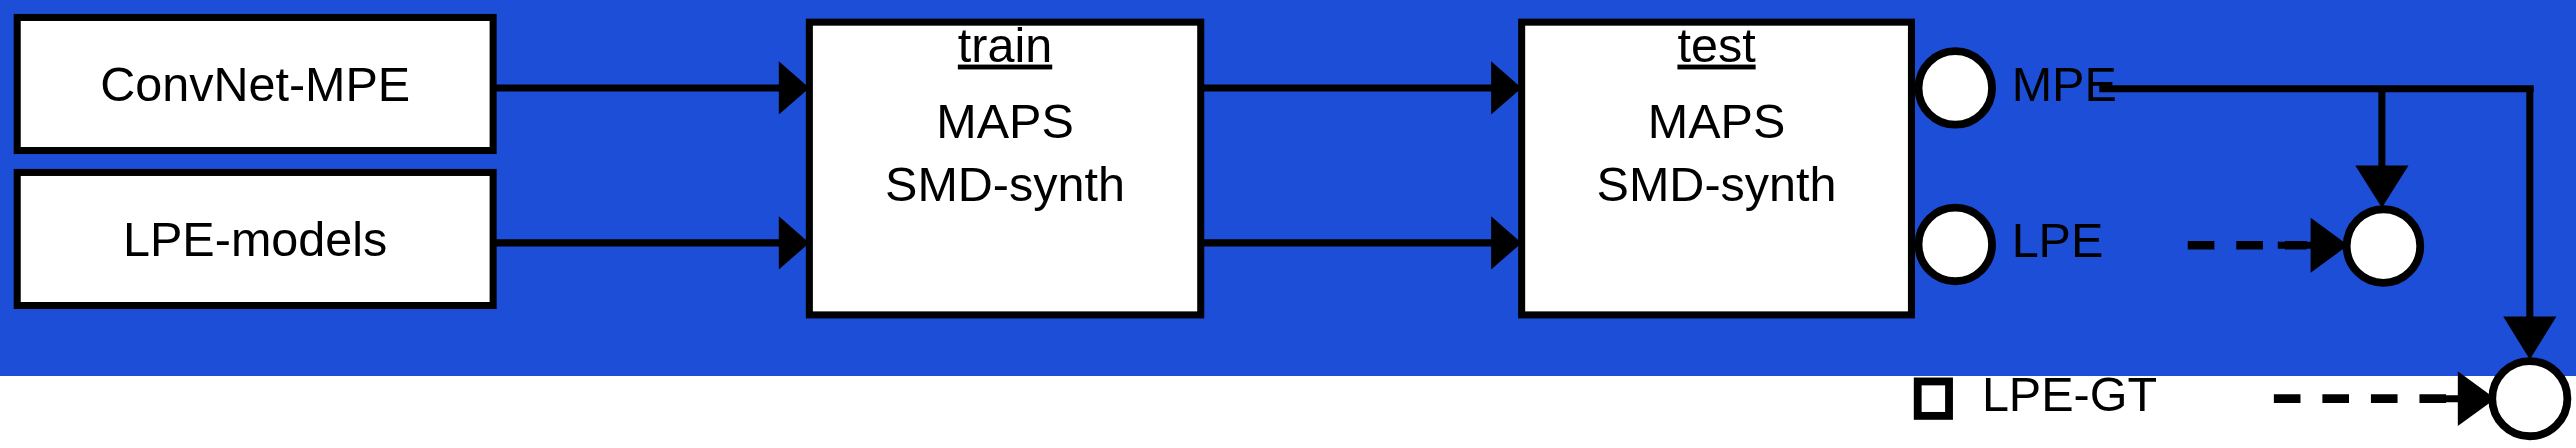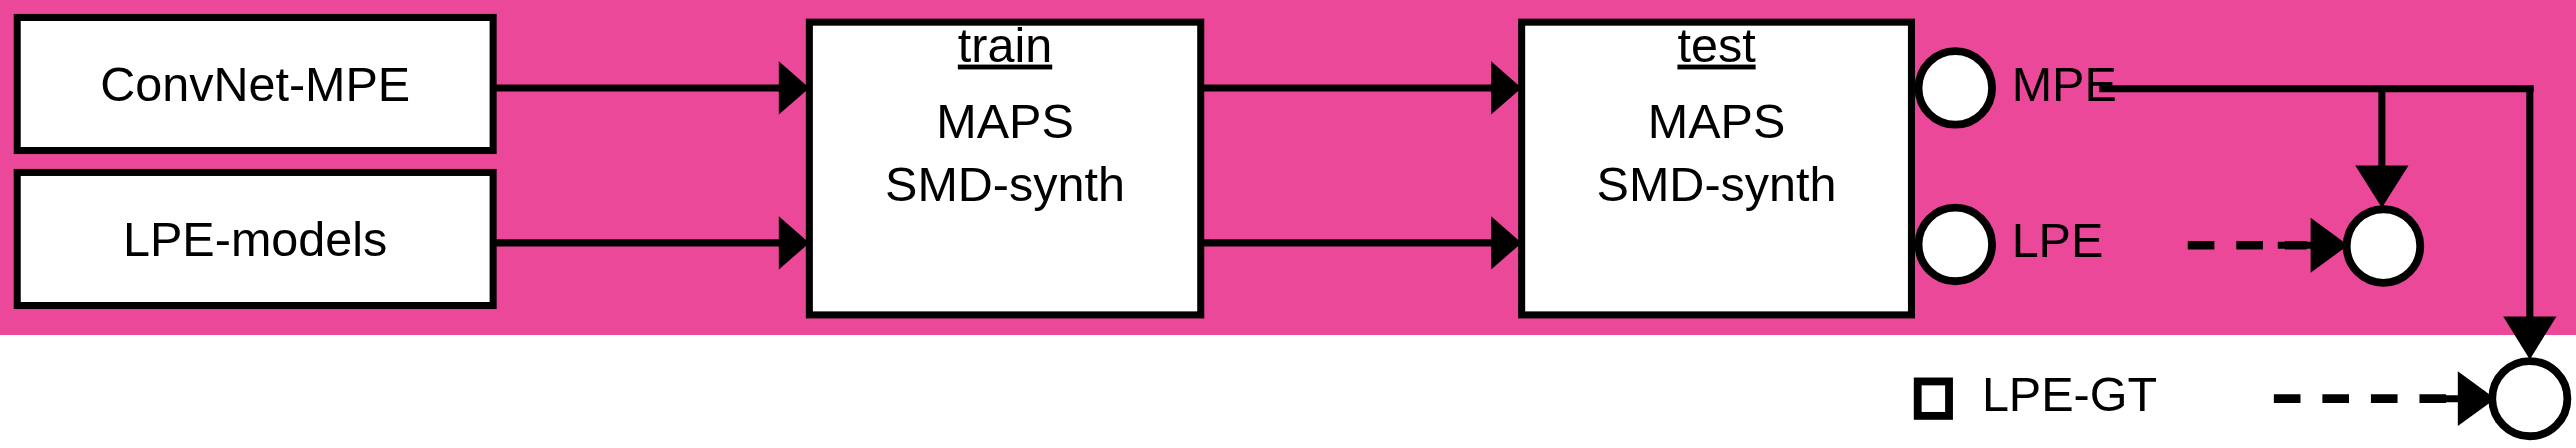--- a/index.html
+++ b/index.html
@@ -9,22 +9,22 @@
   }
   body {
     width: 2576px;
     height: 449px;
     overflow: hidden;
     font-family: "Liberation Sans", sans-serif;
   }
   #diagram-root {
     position: relative;
     width: 2576px;
-    height: 335px;
-    background: #ec4899;
+    height: 376px;
+    background: #1d4ed8;
     text-decoration: underline;
   }
   svg.diagram {
     position: absolute;
     top: 0;
     left: 0;
     width: 2576px;
     height: 449px;
     display: block;
   }

